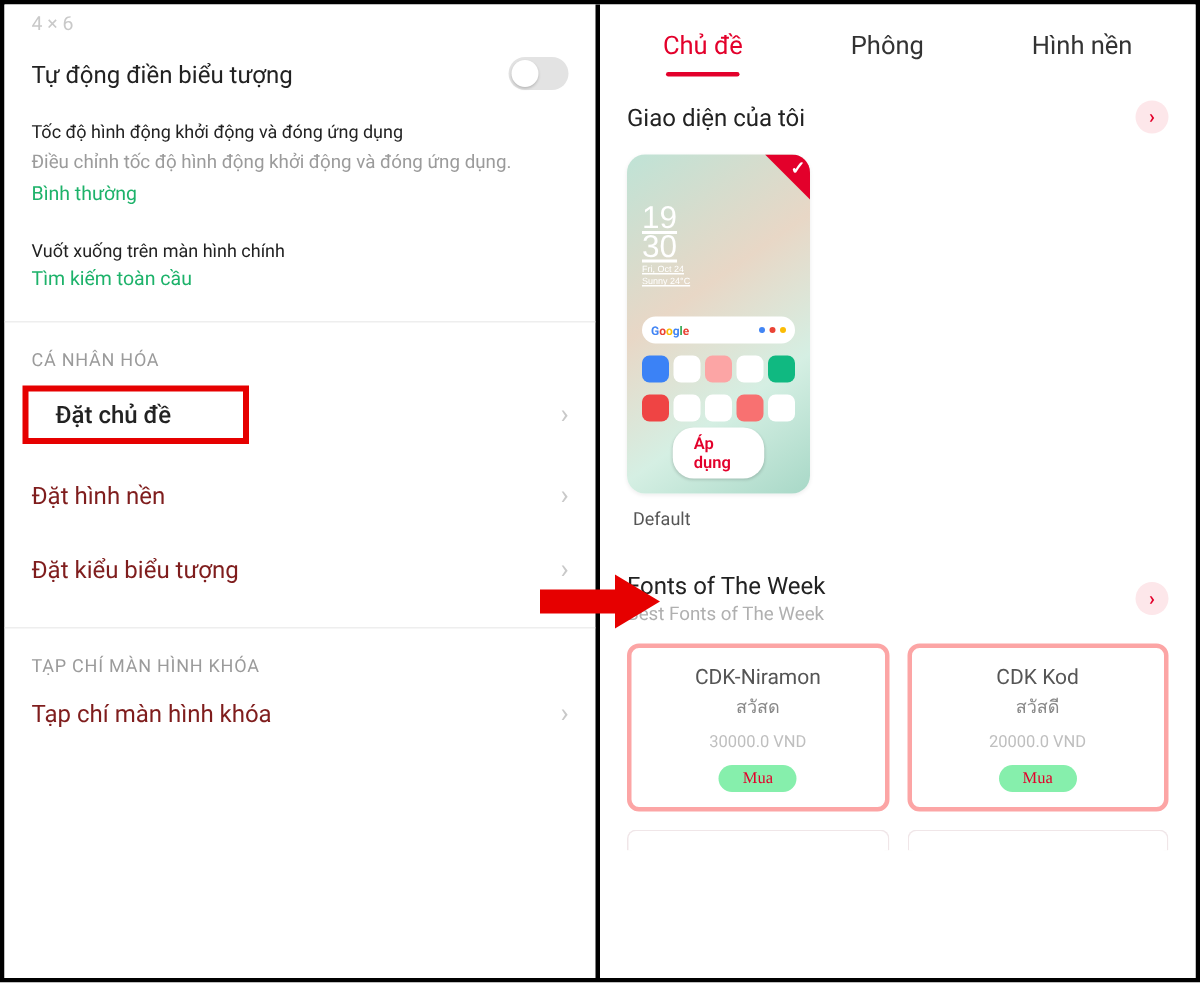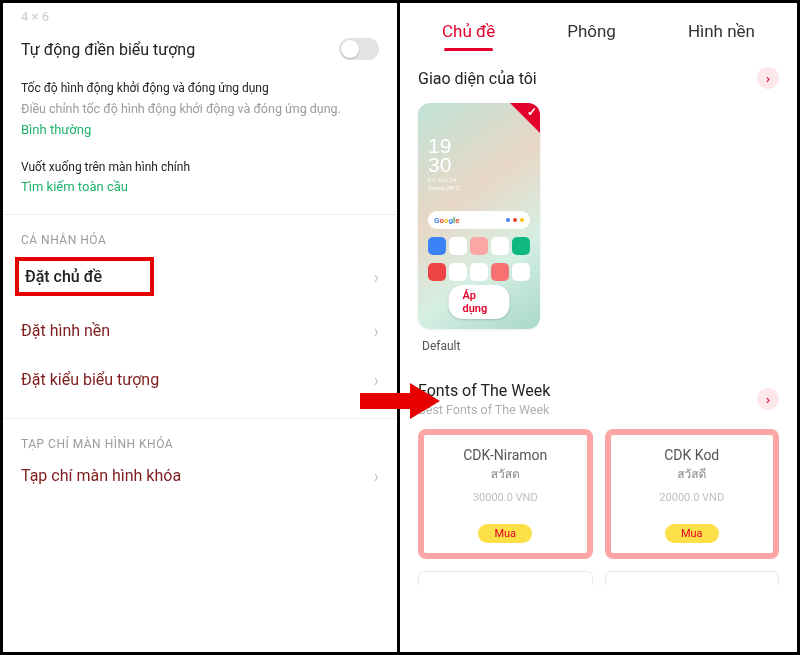--- a/index.html
+++ b/index.html
@@ -16,61 +16,61 @@
   .group { padding-top: 6px; }
   .group .title { font-size: 12px; color: #222; line-height: 1.35; }
   .group .desc { font-size: 12.5px; color: #9b9b9b; margin-top: 5px; line-height: 1.35; }
   .group .value { font-size: 13px; color: #1db26a; margin-top: 4px; }
   .sep { height: 1px; background: #eee; margin: 14px -18px 0 -18px; }
   .section-label { font-size: 12px; color: #9b9b9b; letter-spacing: .5px; margin-top: 18px; }
   .nav-row { display: flex; align-items: center; justify-content: space-between; padding: 15px 0 15px 0; }
   .nav-row .label { font-size: 16px; color: #7f1d1d; }
   .chev { color: #c9c9c9; font-size: 18px; line-height: 1; }
   .highlight-box { border: 4px solid #e60000; padding: 6px 48px 6px 6px; margin-left: -6px; display: inline-block; }
-  .highlight-box .label { font-size: 16px; color: #222; font-weight: 500; }
+  .highlight-box .label { font-size: 16px; color: #222; font-weight: 500; margin-left: 12px; }
 
   
   .arrow { position: absolute; top: 378px; left: 50%; transform: translateX(-50%); width: 80px; height: 40px; z-index: 50; }
   .arrow svg { width: 100%; height: 100%; }
 
   
   .tabs { display: flex; justify-content: space-around; padding: 14px 6px 0 6px; }
   .tab { font-size: 17px; font-weight: 400; color: #333; padding: 4px 6px 10px 6px; position: relative; }
   .tab.active { color: #e3002b; }
   .tab.active::after { content:""; position:absolute; left:8px; right:8px; bottom:0; height:3px; background:#e3002b; border-radius:2px; }
   .section { padding: 16px 18px 0 18px; }
   .sec-head { display:flex; align-items:center; justify-content:space-between; }
   .sec-head .t { font-size: 16px; color:#222; }
   .sec-head .sub { font-size: 12.5px; color:#b0b0b0; margin-top:2px; }
   .chev-circle { width:22px; height:22px; border-radius:50%; background:#fde7ea; display:flex; align-items:center; justify-content:center; color:#e3002b; font-size:13px; font-weight:700; }
   .theme-card { width: 122px; margin-top: 14px; }
   .theme-thumb { width: 122px; height: 226px; border-radius: 12px; background: linear-gradient(145deg,#bfe3d6 0%,#e8d7c6 40%,#d5efe3 70%,#a8d8c7 100%); position: relative; overflow:hidden; box-shadow: 0 1px 3px rgba(0,0,0,.08); }
   .corner-check { position:absolute; top:0; right:0; width:0; height:0; border-top: 30px solid #e3002b; border-left: 30px solid transparent; }
   .corner-check::after { content:"✓"; position:absolute; top:-28px; right:3px; color:#fff; font-size:12px; font-weight:700; }
-  .clock { position:absolute; top:34px; left:10px; color:#fff; font-family: sans-serif; }
+  .clock { position:absolute; top:34px; left:10px; color:#fff; font-family: sans-serif; text-decoration: underline; }
   .clock .hh { font-size: 21px; font-weight: 300; line-height:.9; }
   .clock .mm { font-size: 21px; font-weight: 300; line-height:.9; }
   .clock .dd { font-size: 6px; margin-top:2px; line-height:1.1; }
   .search-pill { position:absolute; top:108px; left:10px; right:10px; height:18px; border-radius:10px; background:#fff; display:flex; align-items:center; padding:0 6px; }
   .search-pill .g { font-size:8px; font-weight:700; }
   .search-pill .g .b{color:#4285F4}.search-pill .g .r{color:#EA4335}.search-pill .g .y{color:#FBBC05}.search-pill .g .g2{color:#34A853}
   .search-pill .dots { margin-left:auto; display:flex; gap:3px; }
   .search-pill .dots span{ width:4px; height:4px; border-radius:50%; }
   .icon-row { position:absolute; left:10px; right:10px; display:flex; justify-content:space-between; }
   .icon-row.r1{ top:134px; } .icon-row.r2{ top:160px; }
   .app-ico { width:18px; height:18px; border-radius:5px; }
   .apply-pill { position:absolute; bottom:10px; left:50%; transform:translateX(-50%); background:#fff; border-radius:14px; padding:4px 14px; font-size:11px; color:#e3002b; font-weight:600; box-shadow:0 1px 2px rgba(0,0,0,.15); }
   .theme-name { font-size:12px; color:#555; margin-top:10px; margin-left:4px; }
 
   .font-cards { display:flex; gap:12px; margin-top:12px; }
-  .font-card { flex:1; border:6px solid #fca5a5; border-radius:8px; padding:12px 8px 10px 8px; text-align:center; display:flex; flex-direction:column; align-items:center; }
+  .font-card { flex:1; border:3px solid #fca5a5; border-radius:8px; padding:12px 8px 10px 8px; text-align:center; display:flex; flex-direction:column; align-items:center; }
   .font-card .fn { font-size:14px; color:#555; }
   .font-card .fn2 { font-size:12px; color:#888; margin-top:1px; }
   .font-card .price { font-size:11px; color:#bfbfbf; margin-top:8px; }
-  .buy-pill { margin-top:20px; font-size:11px; color:#e3002b; background:#fde047; border-radius:12px; padding:3px 16px; }
+  .buy-pill { margin-top:9px; font-size:11px; color:#e3002b; background:#86efac; border-radius:12px; padding:3px 16px;font-family:Liberation Serif, serif; }
   .font-strip { display:flex; gap:12px; margin-top:12px; }
   .font-strip .seg { flex:1; height:14px; border:1px solid #f0e6e8; border-radius:6px 6px 0 0; border-bottom:none; }
 </style>
 </head>
 <body>
 
 <div class="frame">
 
   <div class="pane pane-left">
     <div class="faded-top">4 × 6</div>

